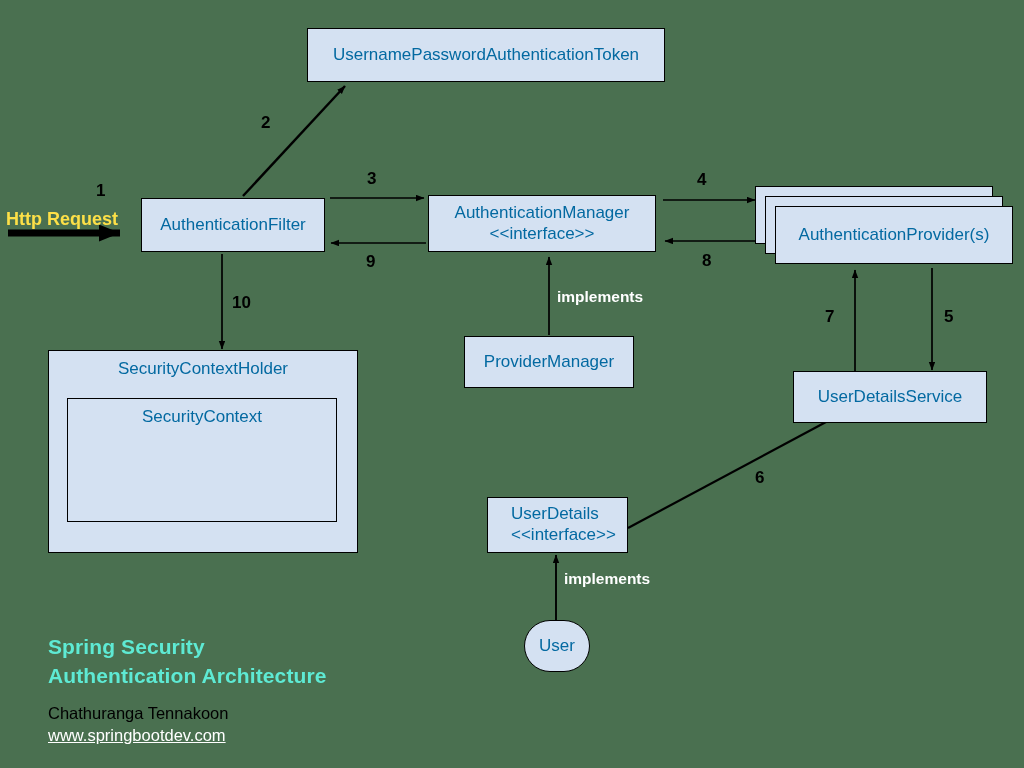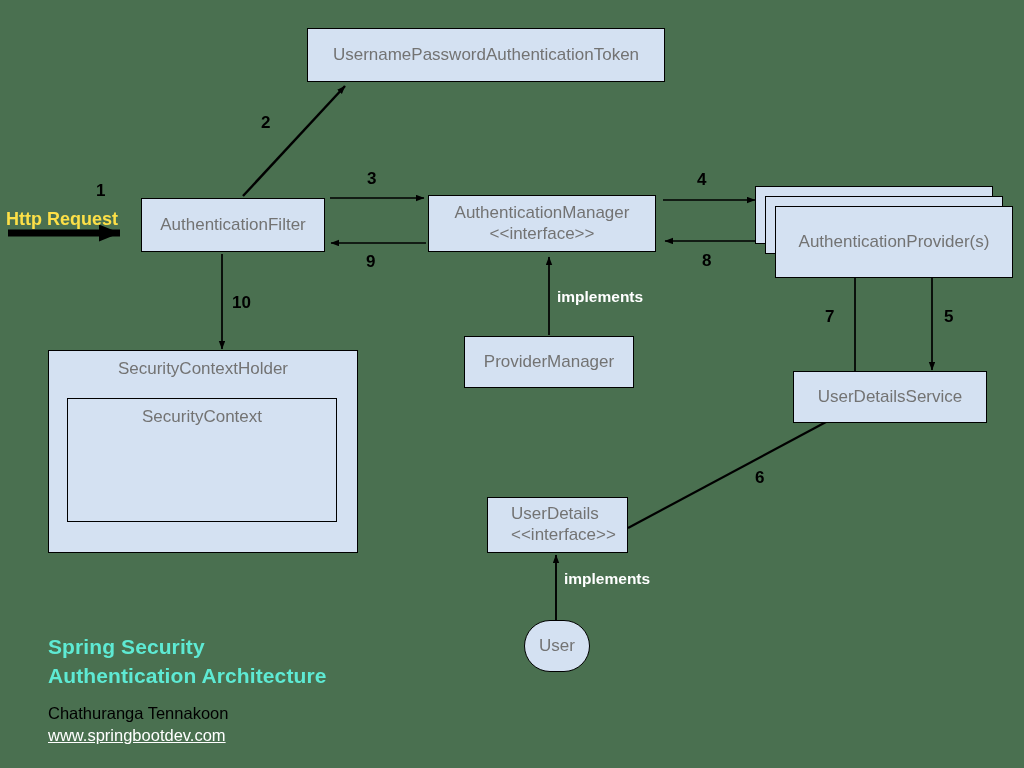--- a/index.html
+++ b/index.html
@@ -21,21 +21,21 @@
     top: 0;
     width: 1024px;
     height: 768px;
     pointer-events: none;
   }
   .node {
     position: absolute;
     box-sizing: border-box;
     background: #d4e1f2;
     border: 1.6px solid #000;
-    color: #737373;
+    color: #0369a1;
     font-size: 17px;
     line-height: 1.22;
     display: flex;
     align-items: center;
     justify-content: center;
     text-align: center;
     white-space: pre-line;
   }
   .node.topalign {
     align-items: flex-start;
@@ -170,21 +170,21 @@
     <span>AuthenticationFilter</span>
   </div>
 
   <div class="node" style="left:428px; top:195px; width:228px; height:57px;">
     <span>AuthenticationManager
 &lt;&lt;interface&gt;&gt;</span>
   </div>
 
   <div class="stack-shadow" style="left:755px; top:186px; width:238px; height:58px;"></div>
   <div class="stack-shadow" style="left:765px; top:196px; width:238px; height:58px;"></div>
-  <div class="node" style="left:775px; top:206px; width:238px; height:72px;">
+  <div class="node" style="left:775px; top:206px; width:238px; height:58px;">
     <span>AuthenticationProvider(s)</span>
   </div>
 
   <div class="node" style="left:464px; top:336px; width:170px; height:52px;">
     <span>ProviderManager</span>
   </div>
 
   <div class="node" style="left:793px; top:371px; width:194px; height:52px;">
     <span>UserDetailsService</span>
   </div>

